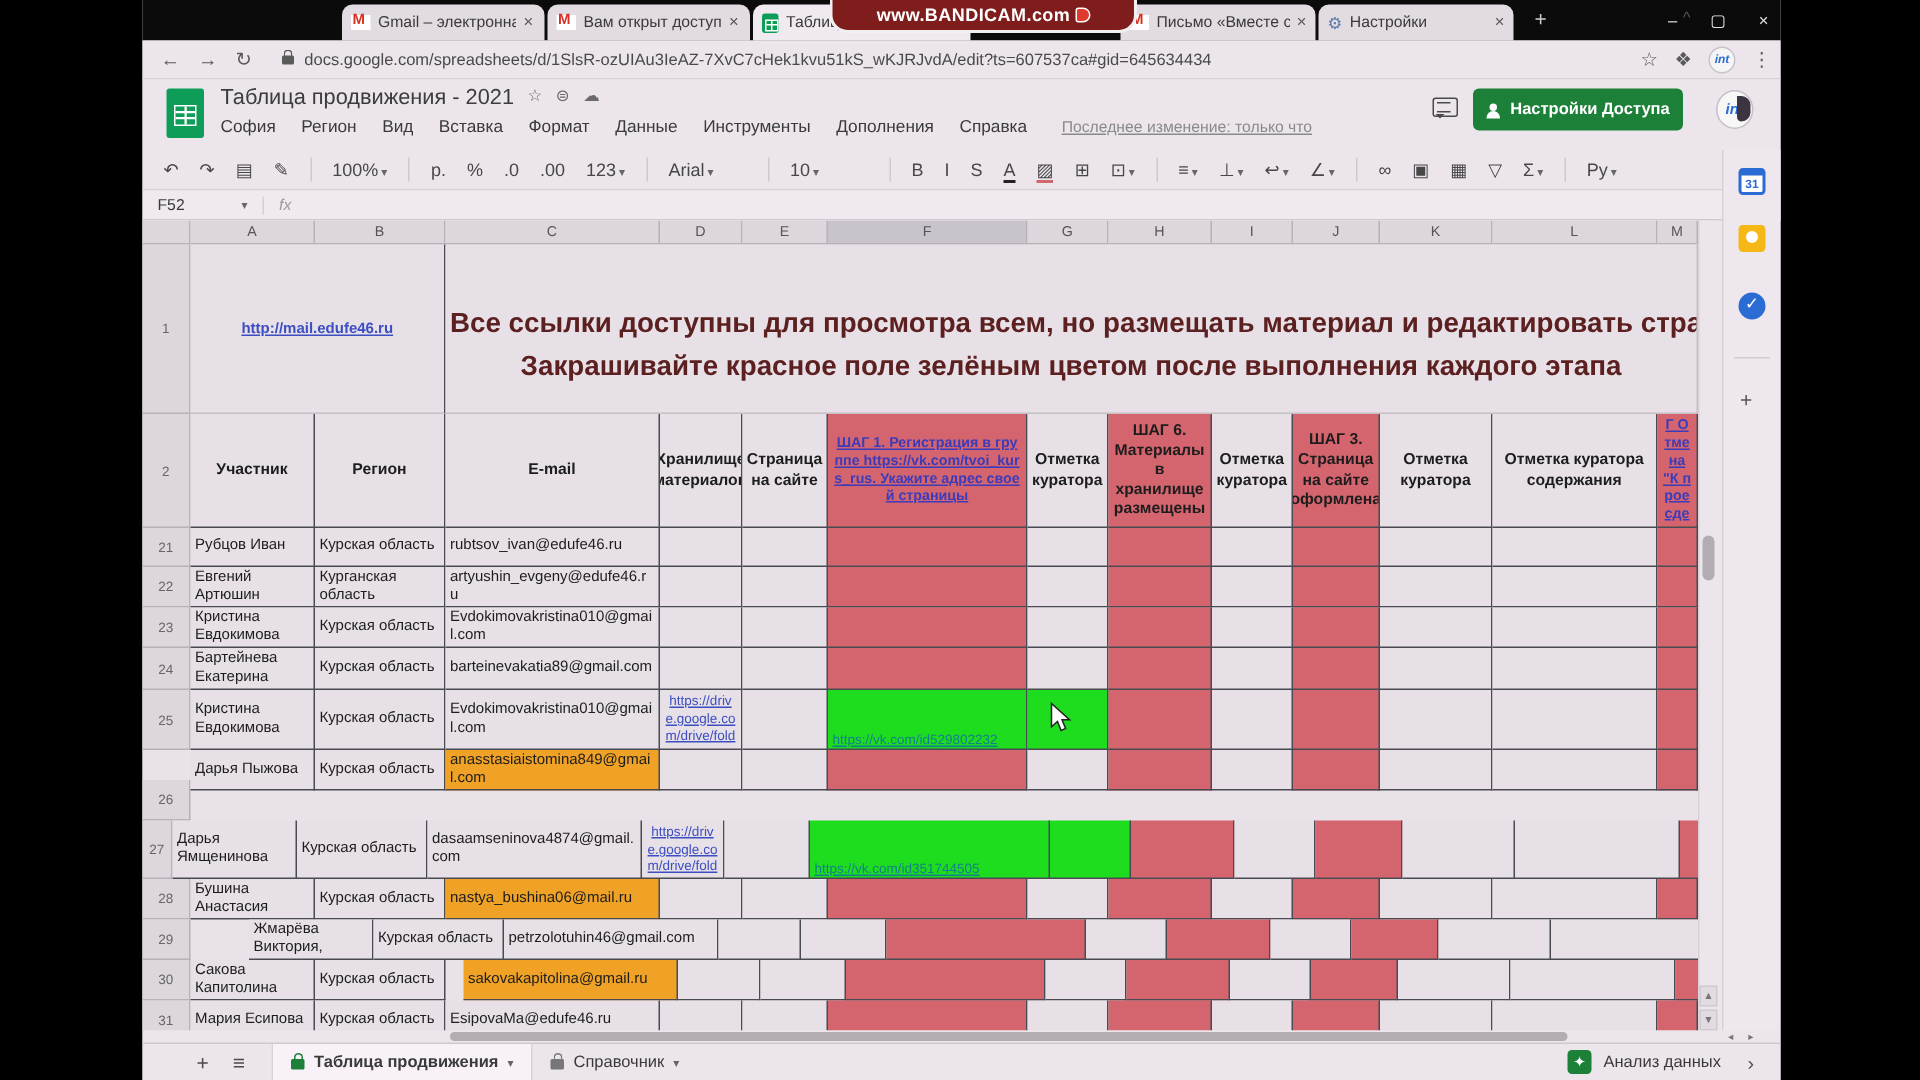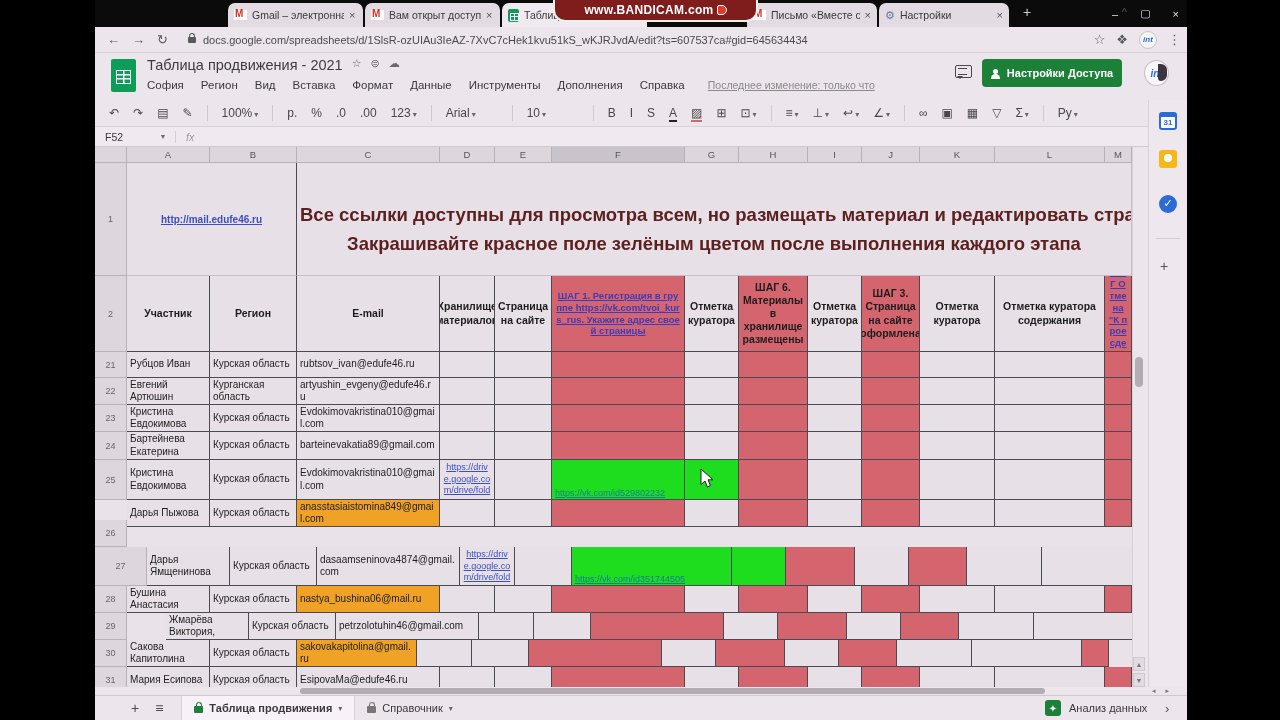--- a/index.html
+++ b/index.html
@@ -433,21 +433,21 @@
           <div class="cell st-red" style="width: 133px; height: 27px;"></div>
           <div class="cell " style="width: 54px; height: 27px;"></div>
           <div class="cell st-red" style="width: 69px; height: 27px;"></div>
           <div class="cell " style="width: 54px; height: 27px;"></div>
           <div class="cell st-red" style="width: 58px; height: 27px;"></div>
           <div class="cell " style="width: 75px; height: 27px;"></div>
           <div class="cell " style="width: 110px; height: 27px;"></div>
           <div class="cell st-red" style="width: 27px; height: 27px;"></div>
         </div>
         <div class="row">
-          <div class="rowhdr" style="width: 52px; height: 39px;">27</div>
+          <div class="rowhdr" style="width: 20px; height: 39px;">27</div>
           <div class="cell name-cell" style="width: 83px; height: 39px;">Дарья Ямщенинова</div>
           <div class="cell region-cell" style="width: 87px; height: 39px;">Курская область</div>
           <div class="cell email-cell" style="width: 143px; height: 39px;">dasaamseninova4874@gmail.com</div>
           <div class="cell storage-cell" style="width: 55px; height: 39px;"><span class="d-link">https://drive.google.com/drive/fold</span></div>
           <div class="cell " style="width: 57px; height: 39px;"></div>
           <div class="cell st-green" style="width: 160px; height: 39px; display: flex; align-items: flex-end;">
             <span class="greenlink">https://vk.com/id351744505</span>
           </div>
           <div class="cell st-green" style="width: 54px; height: 39px;"></div>
           <div class="cell st-red" style="width: 69px; height: 39px;"></div>
@@ -486,21 +486,21 @@
           <div class="cell " style="width: 54px; height: 27px;"></div>
           <div class="cell st-red" style="width: 58px; height: 27px;"></div>
           <div class="cell " style="width: 75px; height: 27px;"></div>
           <div class="cell " style="width: 110px; height: 27px;"></div>
           <div class="cell st-red" style="width: 27px; height: 27px;"></div>
         </div>
         <div class="row">
           <div class="rowhdr" style="width: 32px; height: 27px;">30</div>
           <div class="cell name-cell" style="width: 83px; height: 27px;">Сакова Капитолина</div>
           <div class="cell region-cell" style="width: 87px; height: 27px;">Курская область</div>
-          <div class="cell email-cell st-orange" style="width: 120px; height: 27px;">sakovakapitolina@gmail.ru</div>
+          <div class="cell email-cell st-orange" style="width: 143px; height: 27px; margin-left: 12px;">sakovakapitolina@gmail.ru</div>
           <div class="cell storage-cell" style="width: 55px; height: 27px;"></div>
           <div class="cell " style="width: 57px; height: 27px;"></div>
           <div class="cell st-red" style="width: 133px; height: 27px;"></div>
           <div class="cell " style="width: 54px; height: 27px;"></div>
           <div class="cell st-red" style="width: 69px; height: 27px;"></div>
           <div class="cell " style="width: 54px; height: 27px;"></div>
           <div class="cell st-red" style="width: 58px; height: 27px;"></div>
           <div class="cell " style="width: 75px; height: 27px;"></div>
           <div class="cell " style="width: 110px; height: 27px;"></div>
           <div class="cell st-red" style="width: 27px; height: 27px;"></div>

